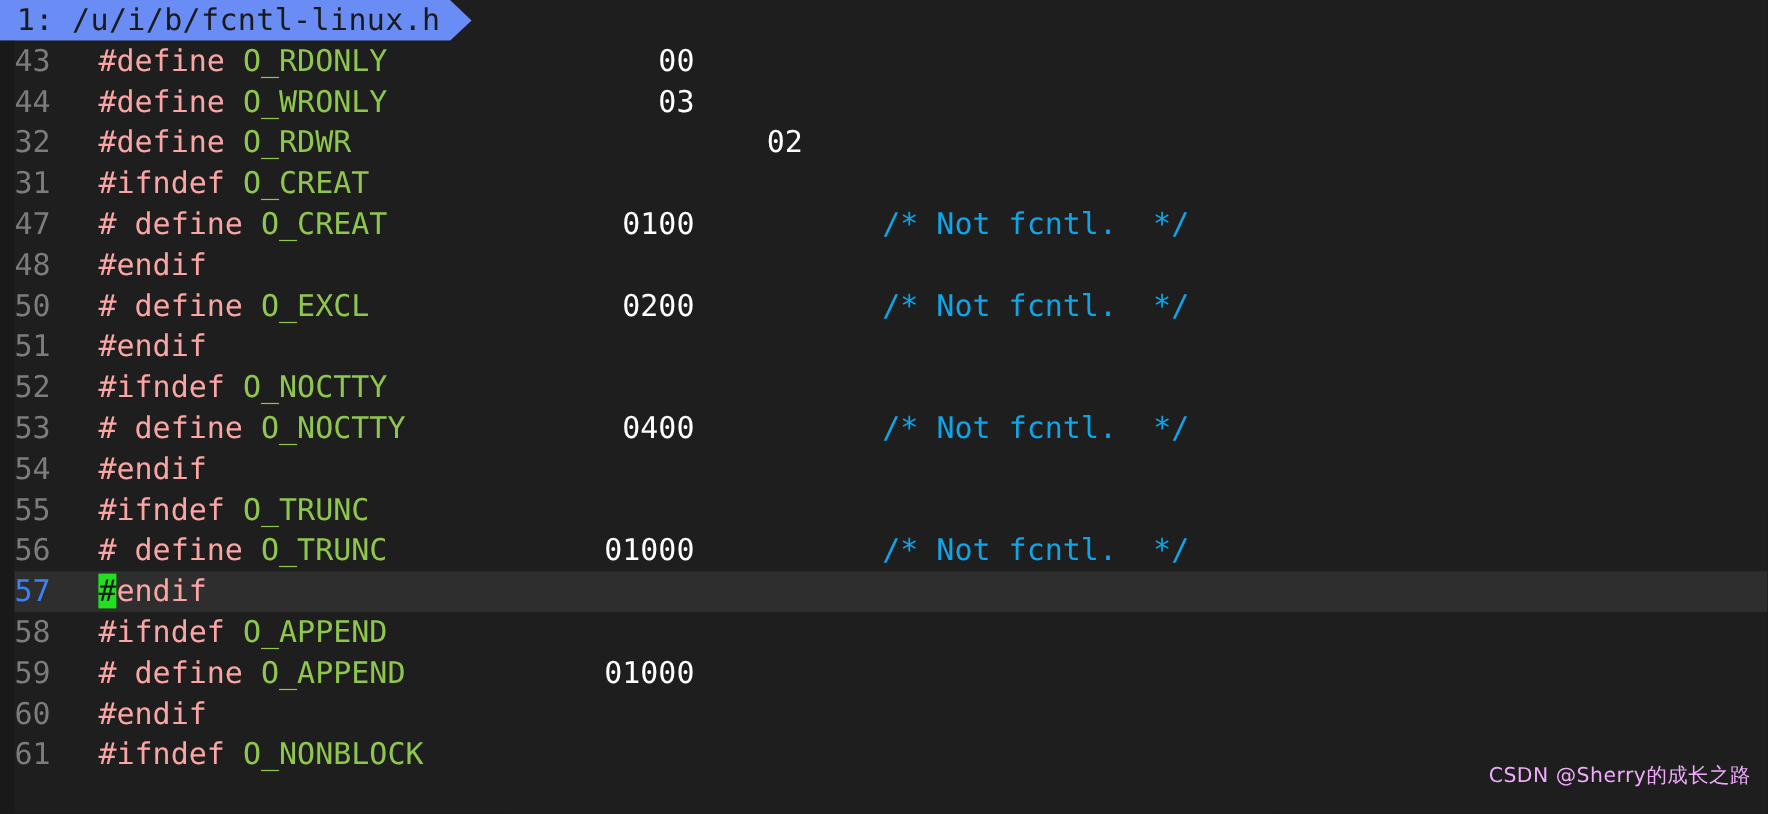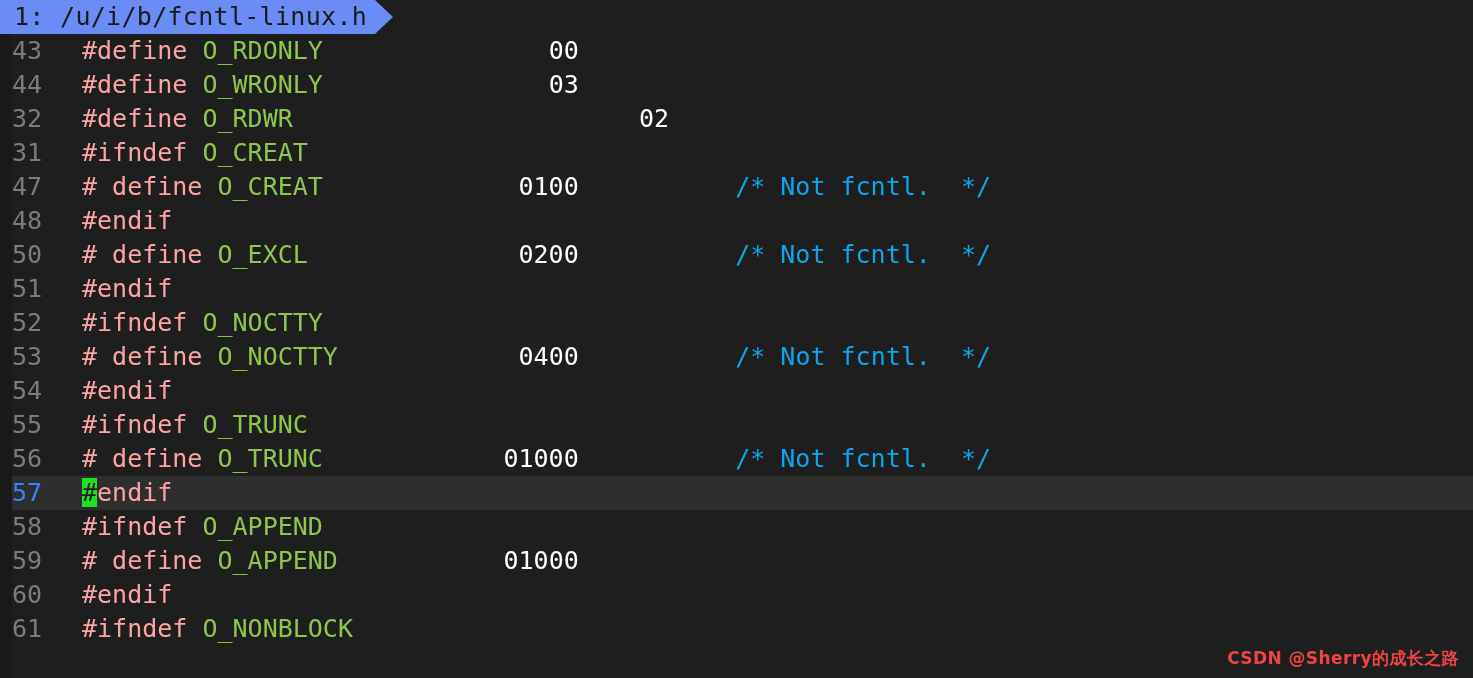--- a/index.html
+++ b/index.html
@@ -114,28 +114,27 @@
 
   .cursor {
     background: #20e020;
     color: #1c1c1c;
   }
 
   
   .watermark {
     position: absolute;
     right: 14px;
-    bottom: 8px;
-    color: #ef4444;
+    bottom: 20px;
+    color: #f0abfc;
     font-size: 17px;
     font-family: "DejaVu Sans", "Liberation Sans", sans-serif;
     letter-spacing: 0.4px;
     z-index: 8;
     pointer-events: none;
-    font-weight: bold;
   }
 </style>
 </head>
 <body>
 
 <div id="app">
 
   <div class="tabline">
     <span class="tab">
       <span>1: /u/i/b/fcntl-linux.h</span>

